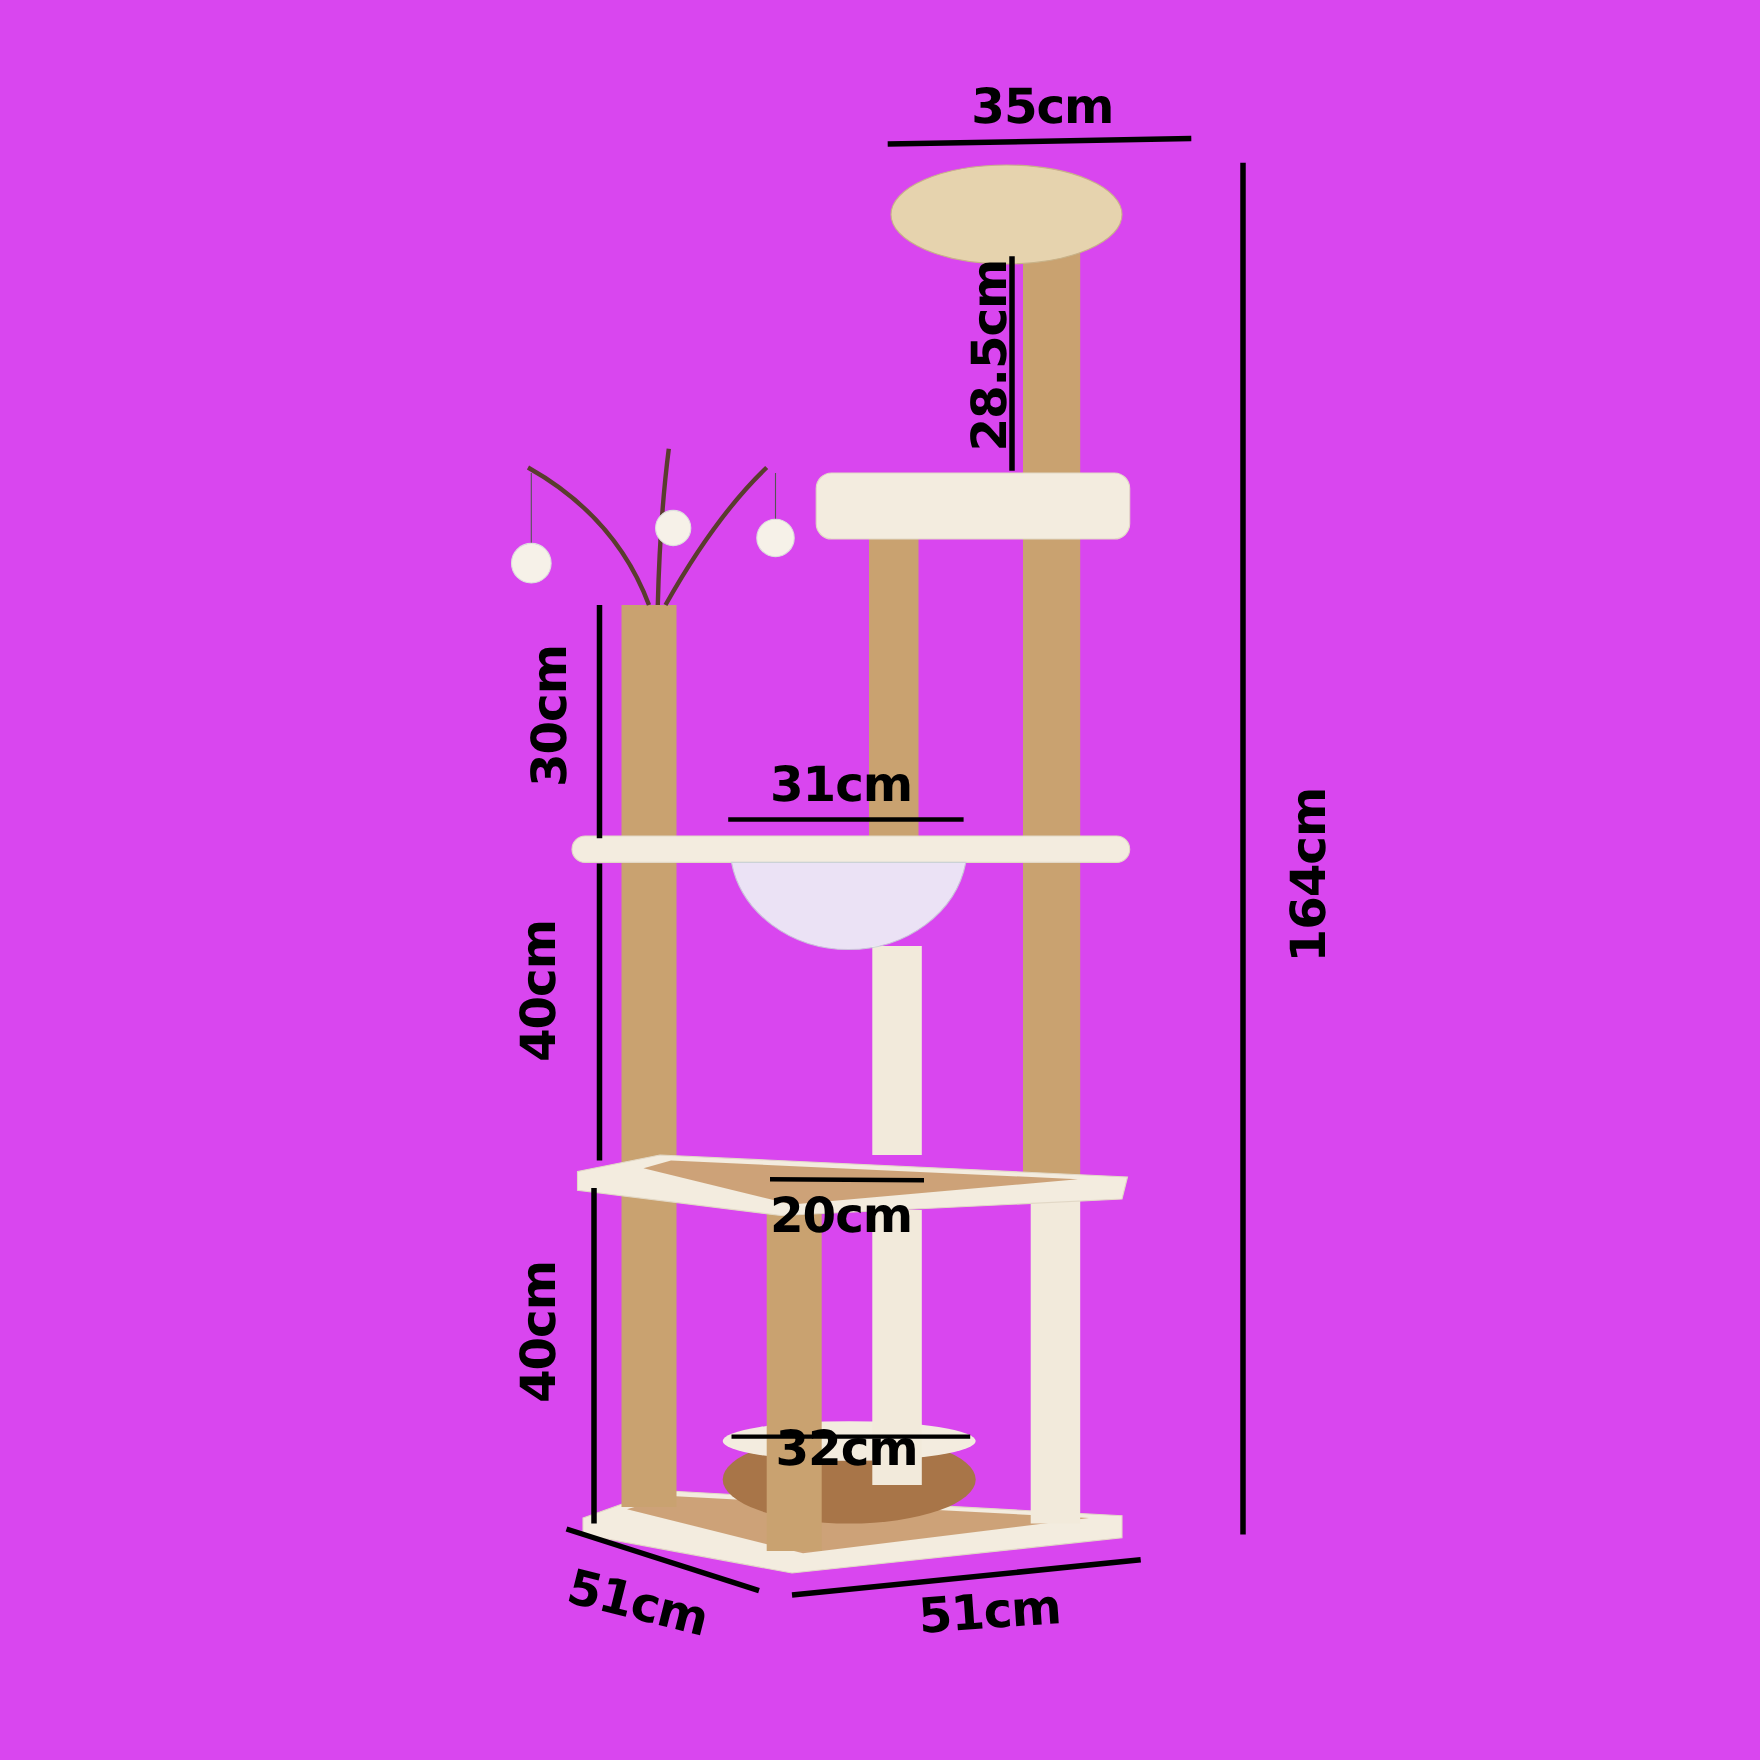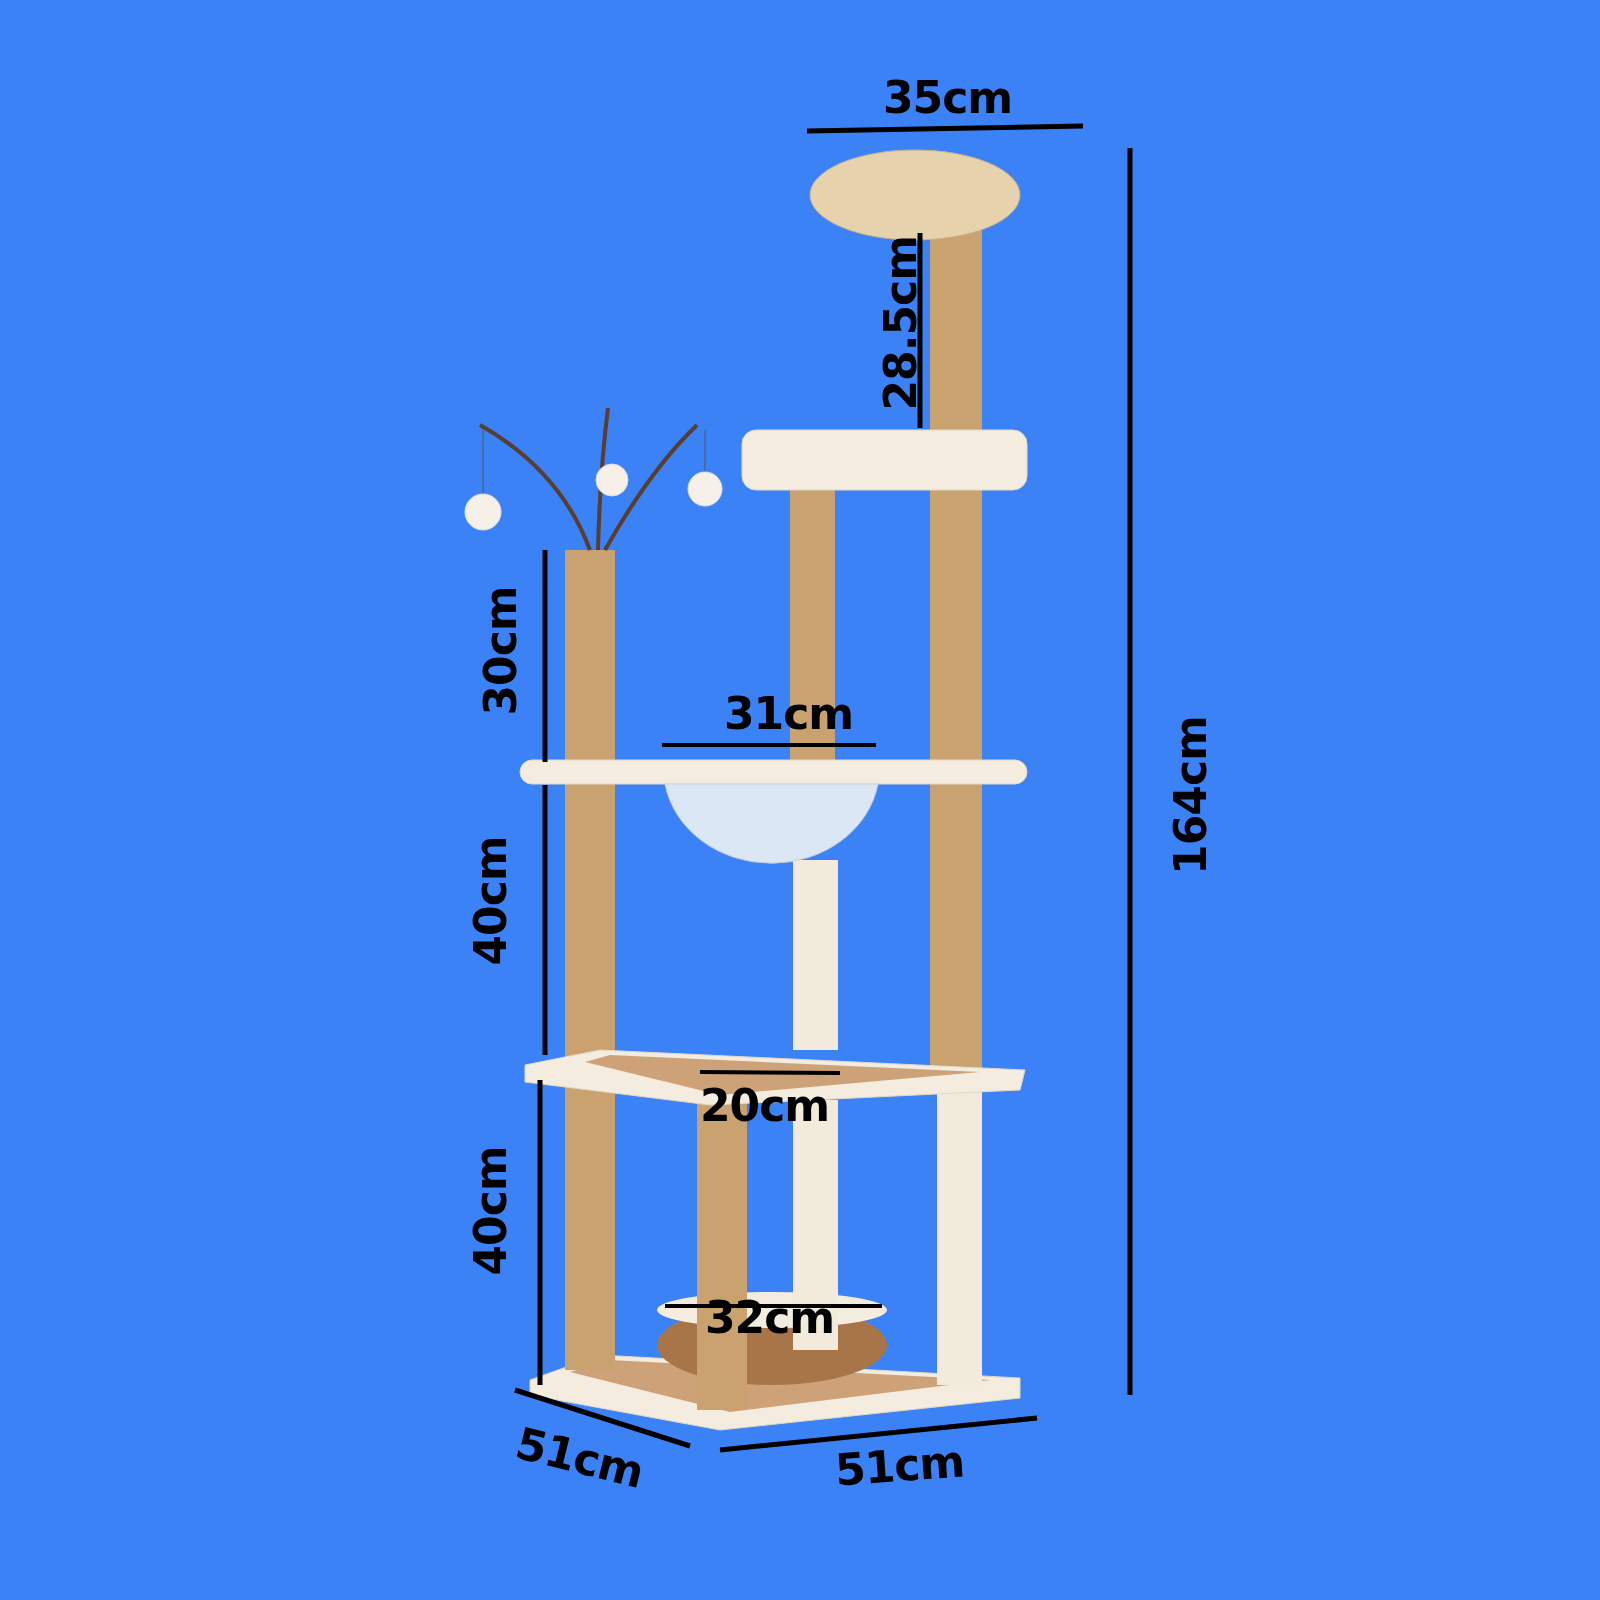--- a/index.html
+++ b/index.html
@@ -1,16 +1,16 @@
 <!DOCTYPE html>
 <html><head>
 <meta charset="utf-8">
 <style>
   html,body{margin:0;padding:0;background:#ffffff;}
-  #stage{position:relative;width:1600px;height:1600px;overflow:hidden;background:#3b82f6;font-family:"DejaVu Sans",sans-serif;}
+  #stage{position:relative;width:1600px;height:1600px;overflow:hidden;background:#d946ef;font-family:"DejaVu Sans",sans-serif;}
   .lbl{position:absolute;font-weight:bold;font-size:44px;color:#000;white-space:nowrap;letter-spacing:-1px;}
   .vert{transform-origin:center center;transform:rotate(-90deg);}
   svg{position:absolute;left:0;top:0;}
 </style>
 </head>
 <body>
 
 <div id="stage">
 
   <svg width="1600" height="1600" viewBox="0 0 1600 1600">
@@ -59,20 +59,20 @@
     <line x1="700" y1="1072" x2="840" y2="1073" stroke="#000" stroke-width="4"></line>
     <line x1="665" y1="1306" x2="882" y2="1306" stroke="#000" stroke-width="4"></line>
     <line x1="515" y1="1390" x2="690" y2="1446" stroke="#000" stroke-width="5"></line>
     <line x1="720" y1="1450" x2="1037" y2="1418" stroke="#000" stroke-width="5"></line>
   </svg>
 
   <div class="lbl" style="left:883px;top:72px;">35cm</div>
   <div class="lbl vert" style="left:820px;top:305px;width:160px;text-align:center;">28.5cm</div>
   <div class="lbl vert" style="left:1110px;top:770px;width:160px;text-align:center;">164cm</div>
   <div class="lbl vert" style="left:440px;top:630px;width:120px;text-align:center;">30cm</div>
-  <div class="lbl" style="left:700px;top:688px;margin-left:24px;">31cm</div>
+  <div class="lbl" style="left:700px;top:688px;">31cm</div>
   <div class="lbl vert" style="left:430px;top:880px;width:120px;text-align:center;">40cm</div>
   <div class="lbl" style="left:700px;top:1080px;">20cm</div>
   <div class="lbl vert" style="left:430px;top:1190px;width:120px;text-align:center;">40cm</div>
   <div class="lbl" style="left:705px;top:1292px;">32cm</div>
   <div class="lbl" style="left:515px;top:1432px;transform:rotate(14deg);">51cm</div>
   <div class="lbl" style="left:835px;top:1440px;transform:rotate(-4deg);">51cm</div>
 </div>
 
 </body></html>

